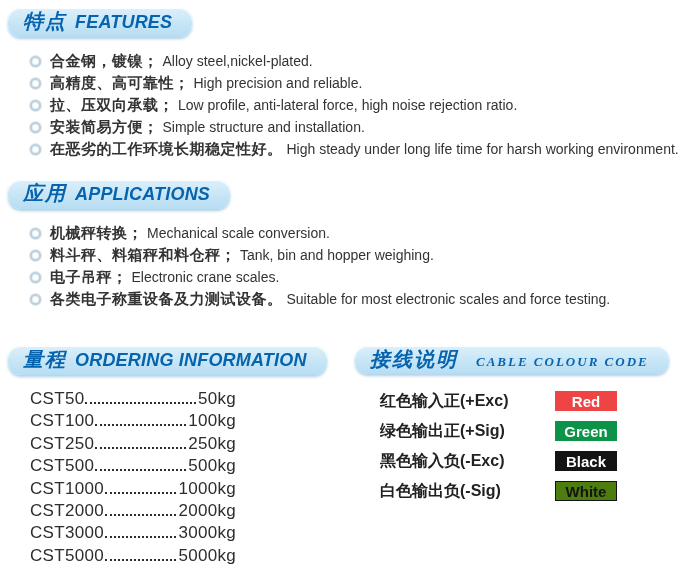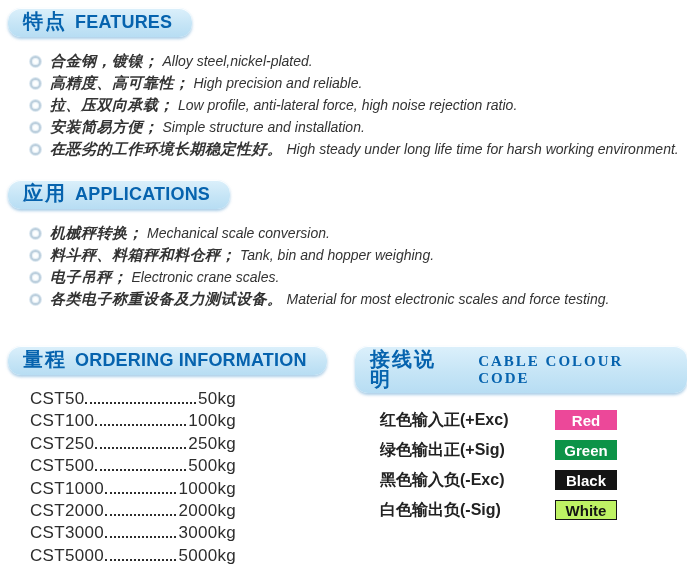--- a/index.html
+++ b/index.html
@@ -10,37 +10,38 @@
     color:#2e2e2e; overflow:hidden; position:relative;
   }
 
   
   .pill {
     display:inline-flex; align-items:baseline;
     background:linear-gradient(180deg,#dcf0fb 0%,#c6e5f6 55%,#b7ddf3 100%);
     border-radius:13px;
     padding:3px 20px 4px 15px;
     box-shadow:0 2px 3px rgba(104,166,212,.55), inset 0 1px 0 rgba(255,255,255,.9);
+    font-style:italic;
   }
   .pill .zh {
     font-size:20px; font-weight:bold; color:#0663ae; letter-spacing:2px;
     line-height:20px;
   }
   .pill .en {
     font-size:18px; font-weight:bold; color:#0663ae; margin-left:8px;
     letter-spacing:0.2px;
   }
   .pill .en-serif {
     font-family:"Liberation Serif","DejaVu Serif",serif;
-    font-size:15px; font-weight:bold; color:#0663ae; margin-left:26px;
+    font-size:13px; font-weight:bold; color:#0663ae; margin-left:18px;
     letter-spacing:2px;
   }
 
   
-  .bullet-list { list-style:none; margin:13px 0 0 30px;font-style:italic; }
+  .bullet-list { list-style:none; margin:13px 0 0 30px; }
   .bullet-list li {
     display:flex; align-items:center; height:22px; white-space:nowrap;
   }
   .ring {
     flex:0 0 auto; width:11px; height:11px; border-radius:50%;
     border:2px solid #bccfdd;
     box-shadow:inset 0 0 0 1px #e8f1f7, 0 0 0 1px #dde9f1;
     margin-right:9px; background:#fdfefe;
   }
   .bullet-list .zh { font-weight:bold; font-size:15px; color:#333; letter-spacing:0.5px; }
@@ -135,21 +136,21 @@
     <span class="en">Tank, bin and hopper weighing.</span>
   </li>
   <li>
     <span class="ring"></span>
     <span class="zh">电子吊秤；</span>
     <span class="en">Electronic crane scales.</span>
   </li>
   <li>
     <span class="ring"></span>
     <span class="zh">各类电子称重设备及力测试设备。</span>
-    <span class="en">Material for most electronic scales and force testing.</span>
+    <span class="en">Suitable for most electronic scales and force testing.</span>
   </li>
 </ul>
 
 <div class="bottom">
 
   <div class="col-left">
     <div class="pill">
       <span class="zh">量程</span>
       <span class="en">ORDERING INFORMATION</span>
     </div>
@@ -200,30 +201,30 @@
 
   <div class="col-right">
     <div class="pill">
       <span class="zh">接线说明</span>
       <span class="en-serif">CABLE COLOUR CODE</span>
     </div>
 
     <div class="cable-list">
       <div class="cable-row">
         <span class="cable-label">红色输入正(+Exc)</span>
-        <span class="swatch" style="background: #ec4899; color: rgb(255, 255, 255); text-align: right;">Red</span>
+        <span class="swatch" style="background: #ef4444; color: rgb(255, 255, 255); text-align: right;">Red</span>
       </div>
       <div class="cable-row">
         <span class="cable-label">绿色输出正(+Sig)</span>
         <span class="swatch" style="background: rgb(13, 147, 72); color: rgb(255, 255, 255);">Green</span>
       </div>
       <div class="cable-row">
         <span class="cable-label">黑色输入负(-Exc)</span>
         <span class="swatch" style="background: rgb(20, 20, 20); color: rgb(255, 255, 255);">Black</span>
       </div>
       <div class="cable-row">
         <span class="cable-label">白色输出负(-Sig)</span>
-        <span class="swatch" style="background: #bef264; color: rgb(20, 20, 20); border: 1px solid rgb(20, 20, 20);">White</span>
+        <span class="swatch" style="background: #4d7c0f; color: rgb(20, 20, 20); border: 1px solid rgb(20, 20, 20);">White</span>
       </div>
     </div>
   </div>
 
 </div>
 
 </body></html>

